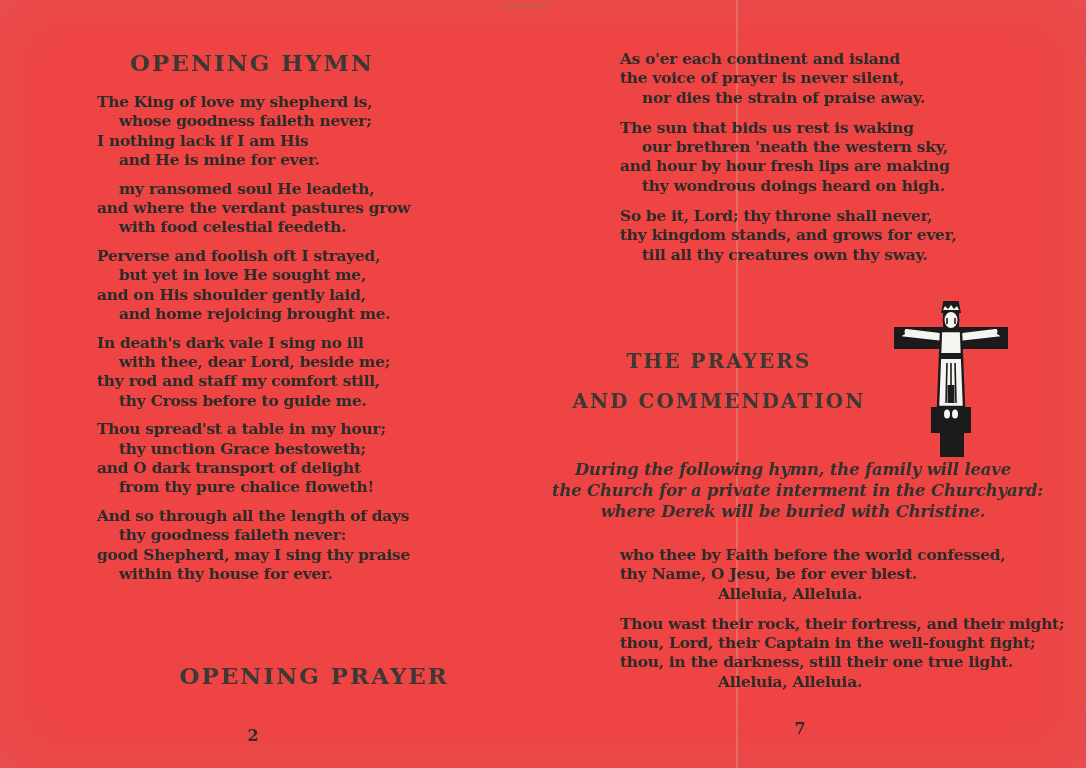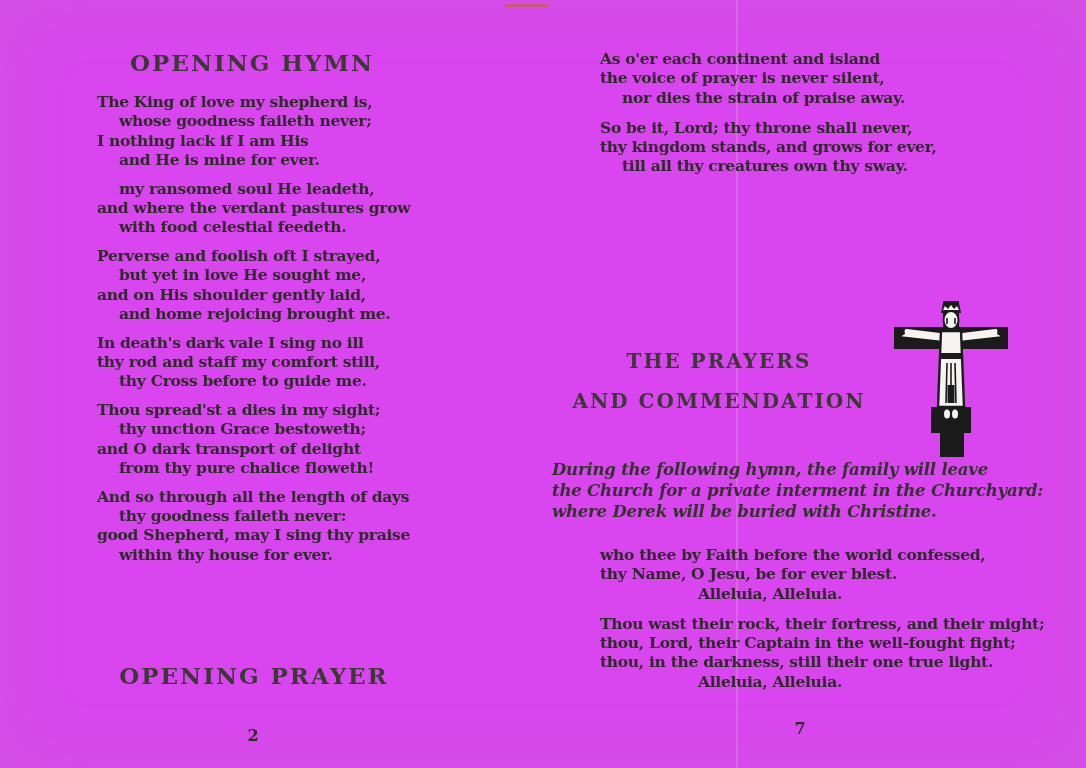--- a/index.html
+++ b/index.html
@@ -1,21 +1,21 @@
 <!DOCTYPE html>
 <html><head>
 <meta charset="utf-8">
 <style>
   * { margin:0; padding:0; box-sizing:border-box; }
   html,body { background:#e8e6e1; }
   .sheet {
     position:relative;
     width:1086px; height:768px;
     margin:0 auto;
-    background:#d946ef;
+    background:#ef4444;
     overflow:hidden;
     font-family:"DejaVu Serif","Liberation Serif",serif;
     color:#2e2c29;
     box-shadow:inset 0 0 70px rgba(170,165,150,0.14);
   }
   .red-mark {
     position:absolute; left:505px; top:4px; width:44px; height:3px;
     background:#c0614f; opacity:.75; border-radius:2px;
   }
   .streak {
@@ -23,26 +23,26 @@
     background:rgba(205,200,188,0.28);
   }
   .abs { position:absolute; }
   .h {
     font-weight:700; color:#3c3935; text-align:center; white-space:nowrap;
   }
   .h-lg { font-size:23px; letter-spacing:2px; }
   .h-md { font-size:20px; letter-spacing:2px; }
   .block { line-height:19.3px; font-size:15.5px; font-weight:700; letter-spacing:-0.3px; }
   .stanza { margin-bottom:9.5px; }
-  .stanza-r { margin-bottom:11px; }
+  .stanza-r { margin-bottom:11px;margin-left:20px; }
   .ln { white-space:nowrap; }
   .in { padding-left:22px; }
   .alleluia { padding-left:98px; }
   .rubric {
-    text-align:left; font-style:italic; font-weight:700;
+    text-align:center; font-style:italic; font-weight:700;
     font-size:16.5px; line-height:21px; color:#34322e; letter-spacing:-0.2px;
   }
   .pn { font-size:16px; font-weight:700; text-align:center; }
   .crucifix svg { display:block; }
 </style>
 </head>
 <body>
 
 <div class="sheet">
 
@@ -66,49 +66,56 @@
         <div class="ln in">with food celestial feedeth.</div>
       </div>
       <div class="stanza">
         <div class="ln">Perverse and foolish oft I strayed,</div>
         <div class="ln in">but yet in love He sought me,</div>
         <div class="ln">and on His shoulder gently laid,</div>
         <div class="ln in">and home rejoicing brought me.</div>
       </div>
       <div class="stanza">
         <div class="ln">In death's dark vale I sing no ill</div>
+        <div class="ln in">with thee, dear Lord, beside me;</div>
         <div class="ln">thy rod and staff my comfort still,</div>
         <div class="ln in">thy Cross before to guide me.</div>
       </div>
       <div class="stanza">
-        <div class="ln">Thou spread'st a dies in my sight;</div>
+        <div class="ln">Thou spread'st a table in my hour;</div>
         <div class="ln in">thy unction Grace bestoweth;</div>
         <div class="ln">and O dark transport of delight</div>
         <div class="ln in">from thy pure chalice floweth!</div>
       </div>
       <div class="stanza">
         <div class="ln">And so through all the length of days</div>
         <div class="ln in">thy goodness faileth never:</div>
         <div class="ln">good Shepherd, may I sing thy praise</div>
         <div class="ln in">within thy house for ever.</div>
       </div>
     </div>
 
-    <div class="abs h h-lg" style="left:59px; top:662px; width:390px;">OPENING PRAYER</div>
+    <div class="abs h h-lg" style="left:59px; top:662px; width:390px;text-align:right;">OPENING PRAYER</div>
 
     <div class="abs pn" style="left:103px; top:726px; width:300px;">2</div>
   </section>
 
   <section>
 
     <div class="abs block" style="left:600px; top:49px;">
       <div class="stanza stanza-r">
         <div class="ln">As o'er each continent and island</div>
         <div class="ln">the voice of prayer is never silent,</div>
         <div class="ln in">nor dies the strain of praise away.</div>
+      </div>
+      <div class="stanza stanza-r">
+        <div class="ln">The sun that bids us rest is waking</div>
+        <div class="ln in">our brethren 'neath the western sky,</div>
+        <div class="ln">and hour by hour fresh lips are making</div>
+        <div class="ln in">thy wondrous doings heard on high.</div>
       </div>
       <div class="stanza stanza-r">
         <div class="ln">So be it, Lord; thy throne shall never,</div>
         <div class="ln">thy kingdom stands, and grows for ever,</div>
         <div class="ln in">till all thy creatures own thy sway.</div>
       </div>
     </div>
 
     <div class="abs crucifix" style="left:891px; top:297px; width:120px; height:160px;">
       <svg width="120" height="160" viewBox="0 0 120 160" xmlns="http://www.w3.org/2000/svg">

